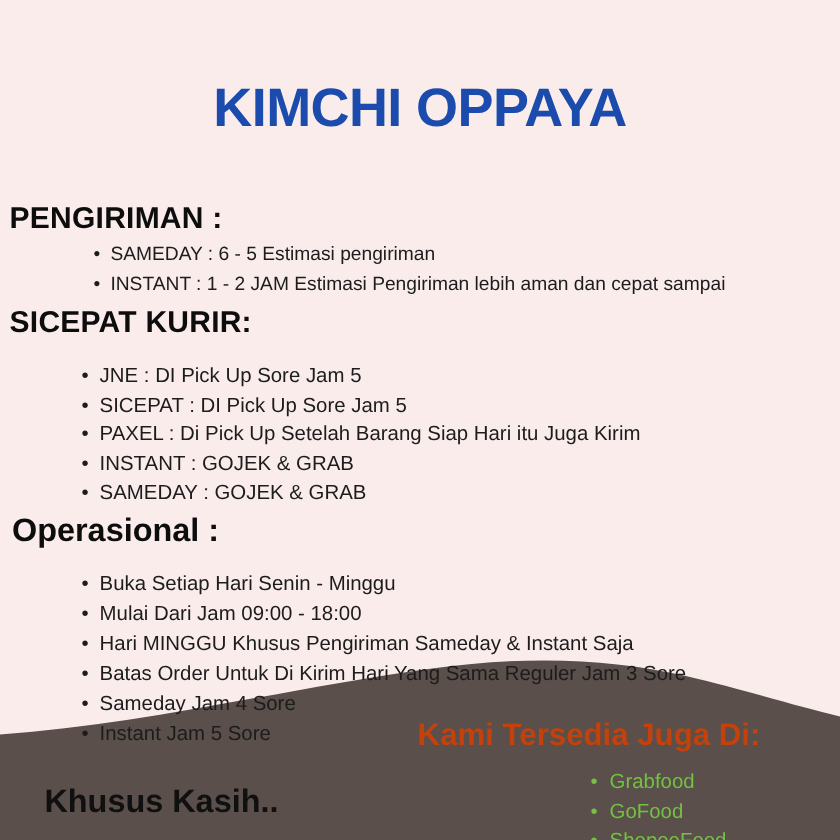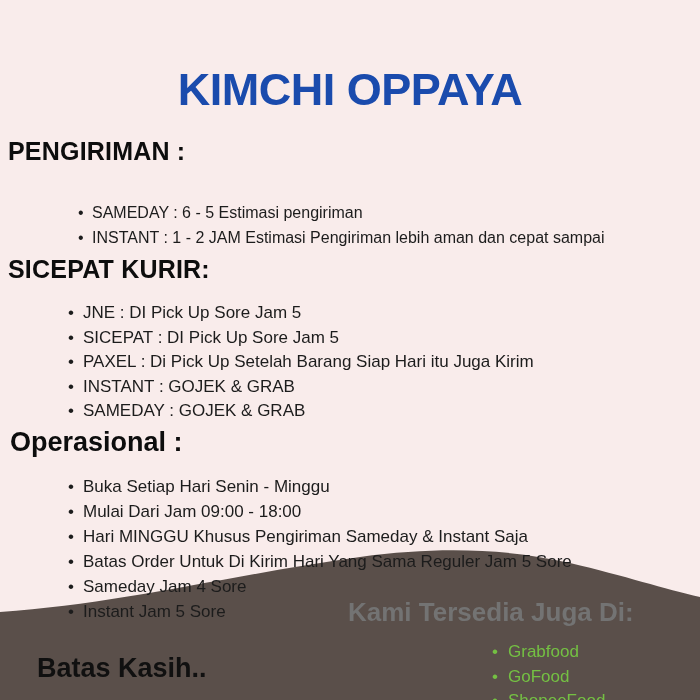--- a/index.html
+++ b/index.html
@@ -53,21 +53,21 @@
     line-height: 1.05;
   }
 
   .section-head {
     position: absolute;
     left: 8px;
     font-weight: bold;
     color: #0d0d0d;
     white-space: nowrap;
   }
-  .head-pengiriman { top: 93px; font-size: 25px; letter-spacing: 0.2px; }
+  .head-pengiriman { top: 124px; font-size: 25px; letter-spacing: 0.2px; }
   .head-ekpedisi   { top: 211px; font-size: 25px; letter-spacing: 0.2px; }
   .head-operasional{ top: 383px; font-size: 27px; left: 10px; text-align: center; }
 
   ul.bullets {
     position: absolute;
     margin: 0;
     padding: 0;
     list-style: none;
   }
   ul.bullets li {
@@ -212,35 +212,35 @@
       <li style="color: rgb(28, 28, 28);">
         <span class="bullet-dot">•</span>
         <span class="li-text">Mulai Dari Jam 09:00 - 18:00</span>
       </li>
       <li style="color: rgb(28, 28, 28);">
         <span class="bullet-dot">•</span>
         <span class="li-text">Hari MINGGU Khusus Pengiriman Sameday &amp; Instant Saja</span>
       </li>
       <li style="color: rgb(28, 28, 28);">
         <span class="bullet-dot">•</span>
-        <span class="li-text">Batas Order Untuk Di Kirim Hari Yang Sama Reguler Jam 5 Sore</span>
+        <span class="li-text">Batas Order Untuk Di Kirim Hari Yang Sama Reguler Jam 3 Sore</span>
       </li>
       <li style="color: rgb(28, 28, 28);">
         <span class="bullet-dot">•</span>
         <span class="li-text">Sameday Jam 4 Sore</span>
       </li>
       <li style="color: rgb(28, 28, 28);">
         <span class="bullet-dot">•</span>
         <span class="li-text">Instant Jam 5 Sore</span>
       </li>
     </ul>
 
-    <div class="terima-kasih">Batas Kasih..</div>
-
-    <div class="kami-tersedia" style="color: #737373;">Kami Tersedia Juga Di:</div>
+    <div class="terima-kasih">Khusus Kasih..</div>
+
+    <div class="kami-tersedia" style="color: #c2410c;">Kami Tersedia Juga Di:</div>
 
     <ul id="list-platforms">
       <li style="color: rgb(116, 192, 67);">
         <span class="bullet-dot" style="color: rgb(116, 192, 67);">•</span>
         <span class="li-text">Grabfood</span>
       </li>
       <li style="color: rgb(116, 192, 67);">
         <span class="bullet-dot" style="color: rgb(116, 192, 67);">•</span>
         <span class="li-text">GoFood</span>
       </li>

